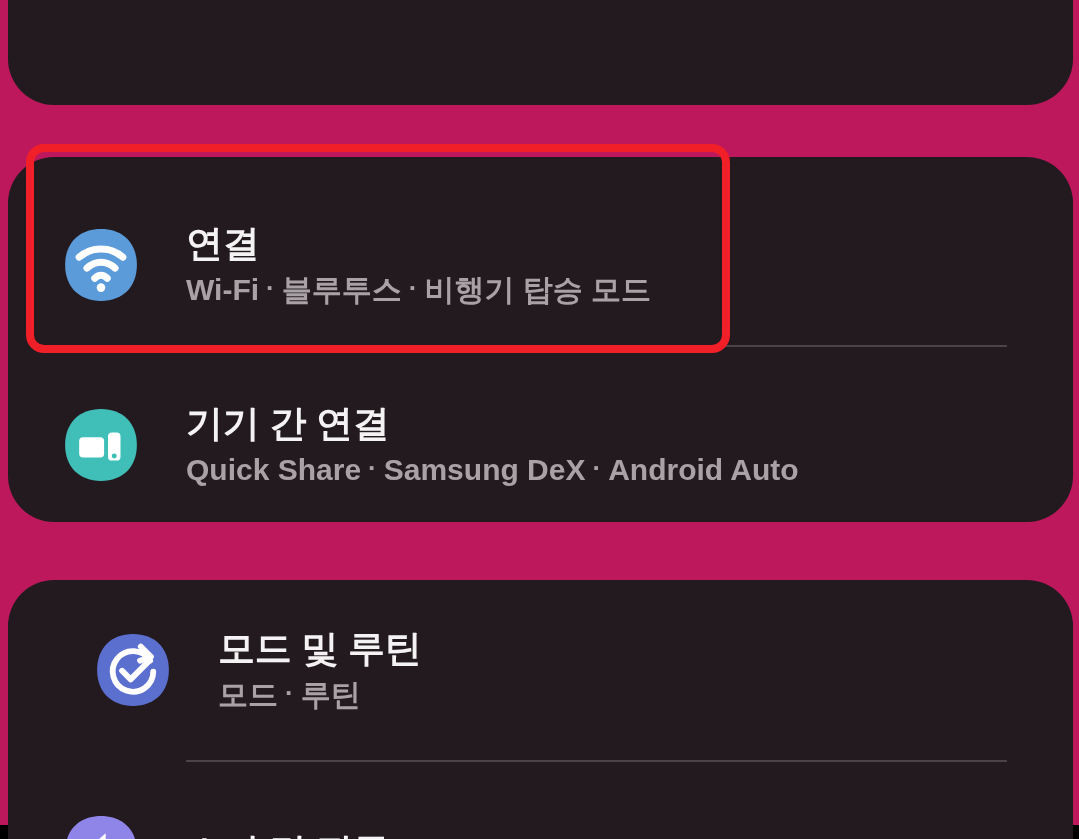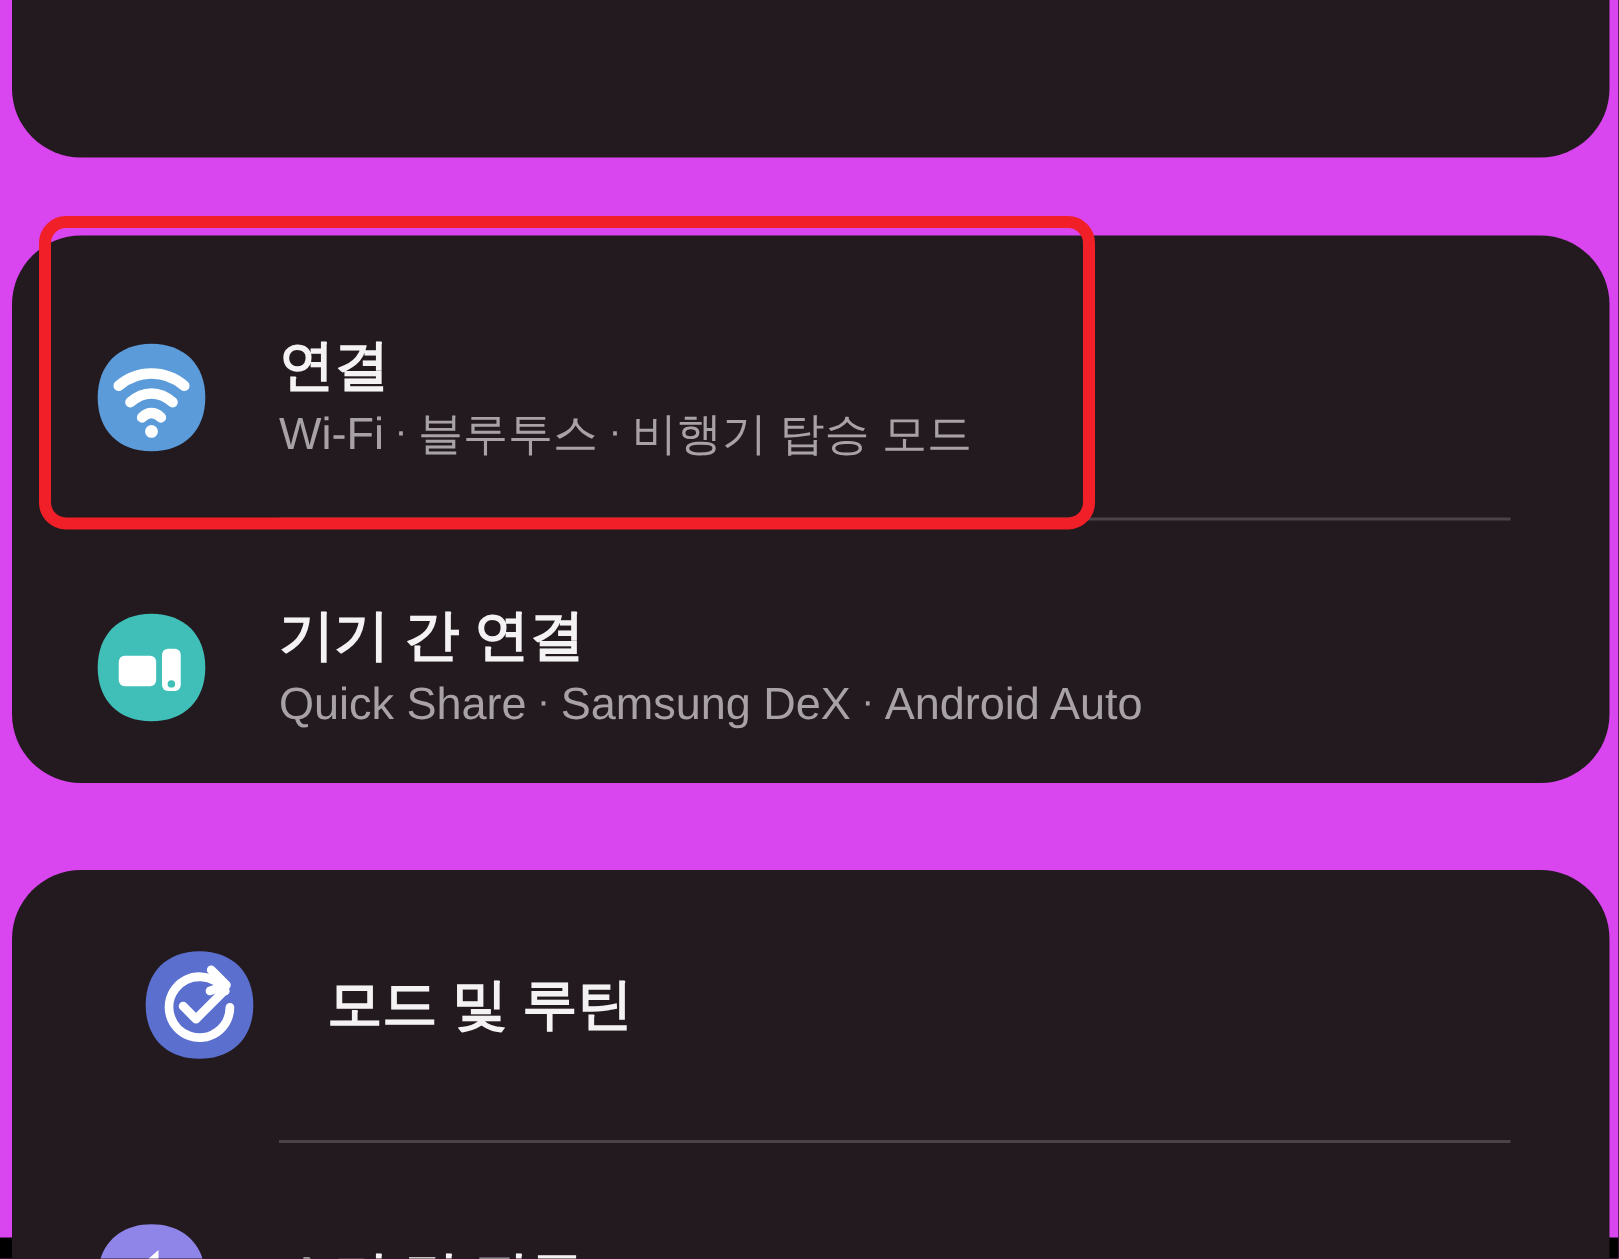--- a/index.html
+++ b/index.html
@@ -2,21 +2,21 @@
 <html><head>
 <meta charset="utf-8">
 <style>
   * { margin:0; padding:0; box-sizing:border-box; }
   html, body {
     width:1079px; height:839px;
     background:#000000;
     overflow:hidden;
     font-family:"Liberation Sans","DejaVu Sans",sans-serif;
   }
-  #screen { position:relative; width:1079px; height:825px; background:#d946ef; }
+  #screen { position:relative; width:1079px; height:825px; background:#be185d; }
 
   
   .card {
     position:absolute;
     left:8px; right:6px;
     background:#231a1f;
     border-radius:46px;
   }
   #card-recommend { top:-120px; height:225px; }
   #card-connections { top:157px; height:365px; }
@@ -43,20 +43,21 @@
     line-height:1.18;
     letter-spacing:-0.3px;
     white-space:nowrap;
   }
   .row-sub {
     font-size:30px;
     color:#a8a2a6;
     line-height:1.22;
     margin-top:6px;
     white-space:nowrap;
+    font-weight:bold;
   }
   .row-sub .dot { padding:0 7px; font-size:26px; position:relative; top:-3px; }
 
   .divider {
     position:absolute;
     left:178px; right:66px;
     height:2px;
     background:#4b4348;
   }
 
@@ -135,20 +136,23 @@
       <div class="row-icon">
         <svg class="squircle" viewBox="0 0 100 100">
           <path d="M50 4 C78 4 96 22 96 50 C96 78 78 96 50 96 C22 96 4 78 4 50 C4 22 22 4 50 4 Z" fill="#5b6fcf"></path>
           <path d="M72 38 A26 26 0 1 0 76 52" stroke="#ffffff" stroke-width="7.5" fill="none" stroke-linecap="round"></path>
           <path d="M60 20 L73 33 L59 38" stroke="#ffffff" stroke-width="7.5" fill="none" stroke-linecap="round" stroke-linejoin="round"></path>
           <path d="M36 51 L47 62 L70 39" stroke="#ffffff" stroke-width="7.5" fill="none" stroke-linecap="round" stroke-linejoin="round"></path>
         </svg>
       </div>
       <div class="row-text">
         <div class="row-title">모드 및 루틴</div>
+        <div class="row-sub">
+          <span>모드</span><span class="dot">·</span><span>루틴</span>
+        </div>
       </div>
     </div>
 
     <div class="divider" style="top:180px;"></div>
 
     <div class="row" style="top:222px; height:100px;">
       <div class="row-icon">
         <svg class="squircle" viewBox="0 0 100 100">
           <path d="M50 4 C78 4 96 22 96 50 C96 78 78 96 50 96 C22 96 4 78 4 50 C4 22 22 4 50 4 Z" fill="#8f85e8"></path>
           <path d="M26 40 L40 40 L56 26 L56 74 L40 60 L26 60 Z" fill="#ffffff"></path>

